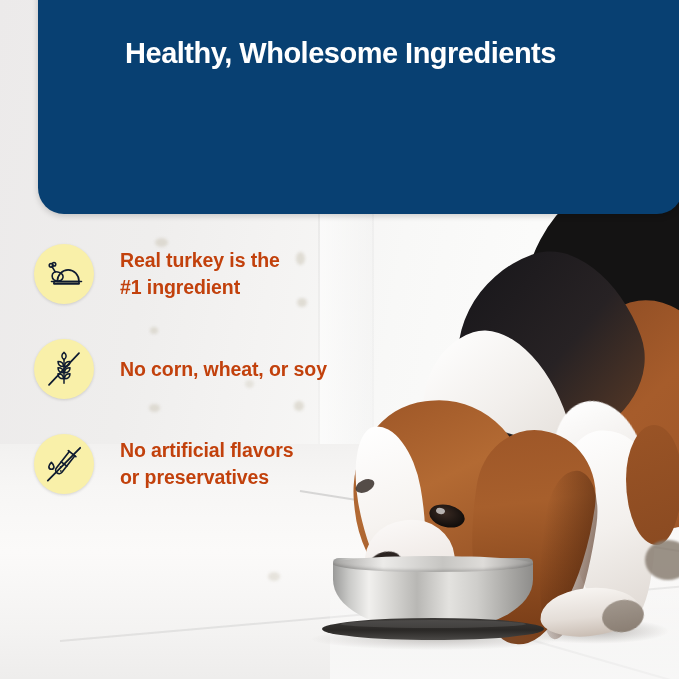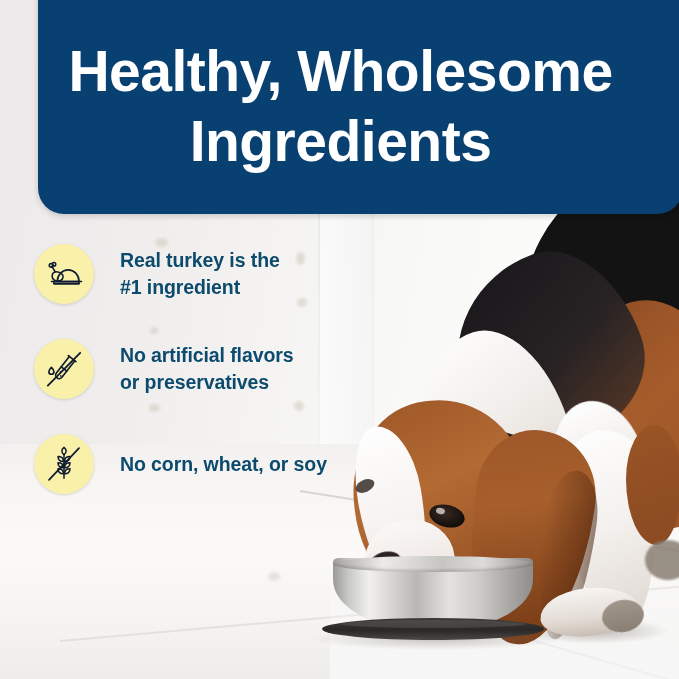--- a/index.html
+++ b/index.html
@@ -339,21 +339,21 @@
     background: #084072;
     border-radius: 0 0 26px 26px;
     box-shadow: 0 2px 6px rgba(0,0,0,.18);
   }
   .banner-title {
     position: absolute;
     left: 0; top: 62px;
     width: 605px;
     text-align: center;
     color: #ffffff;
-    font-size: 57px;
+    font-size: 29px;
     font-weight: bold;
     line-height: 1.23;
     letter-spacing: -0.5px;
   }
 
   
   .features {
     position: absolute;
     left: 34px; top: 243px;
     width: 400px;
@@ -373,21 +373,21 @@
     border-radius: 50%;
     background: #f9f0a9;
     box-shadow: 0 1px 3px rgba(0,0,0,.14);
     display: flex;
     align-items: center;
     justify-content: center;
   }
   .feature-icon svg { display: block; overflow: visible; }
   .feature-text {
     margin-left: 26px;
-    color: #0c4a6e;
+    color: #c2410c;
     font-size: 19.5px;
     font-weight: bold;
     line-height: 1.38;
     letter-spacing: -0.1px;
     white-space: pre-line;
   }
 </style>
 </head>
 <body>
 
@@ -470,55 +470,55 @@
           <path d="M12 35.6h30"></path>
         </svg>
       </div>
       <div class="feature-text">Real turkey is the
 #1 ingredient</div>
     </div>
 
 
     <div class="feature">
       <div class="feature-icon">
+        <svg width="40" height="40" viewBox="0 0 48 48" fill="none" stroke="#0f1b30" stroke-width="1.8" stroke-linecap="round" stroke-linejoin="round">
+
+          <path d="M24 41V12"></path>
+
+          <path d="M24 13c-3.4-2.4-3.4-6.6 0-9 3.4 2.4 3.4 6.6 0 9z"></path>
+
+          <path d="M23.4 21c-4.2 0-6.6-2.6-6.6-6 4.2 0 6.6 2.6 6.6 6z"></path>
+          <path d="M23.4 28.4c-4.2 0-6.6-2.6-6.6-6 4.2 0 6.6 2.6 6.6 6z"></path>
+          <path d="M23.4 35.8c-4.2 0-6.6-2.6-6.6-6 4.2 0 6.6 2.6 6.6 6z"></path>
+
+          <path d="M24.6 21c4.2 0 6.6-2.6 6.6-6-4.2 0-6.6 2.6-6.6 6z"></path>
+          <path d="M24.6 28.4c4.2 0 6.6-2.6 6.6-6-4.2 0-6.6 2.6-6.6 6z"></path>
+          <path d="M24.6 35.8c4.2 0 6.6-2.6 6.6-6-4.2 0-6.6 2.6-6.6 6z"></path>
+
+          <path d="M6 43 42 5" stroke-width="2.1"></path>
+        </svg>
+      </div>
+      <div class="feature-text">No corn, wheat, or soy</div>
+    </div>
+
+    <div class="feature">
+      <div class="feature-icon">
         <svg width="42" height="42" viewBox="0 0 48 48" fill="none" stroke="#0f1b30" stroke-width="1.9" stroke-linecap="round" stroke-linejoin="round">
 
           <g transform="rotate(38 24 24)">
             <path d="M18.5 9h11"></path>
             <path d="M20 9v24a4 4 0 0 0 8 0V9"></path>
             <path d="M20 24h8"></path>
             <circle cx="23" cy="29" r="1" fill="#0f1b30" stroke="none"></circle>
             <circle cx="26" cy="32.5" r="1" fill="#0f1b30" stroke="none"></circle>
           </g>
 
           <path d="M12.5 27c0 1.7-1.3 3-2.9 3S6.7 28.7 6.7 27c0-1.8 2.9-4.8 2.9-4.8S12.5 25.2 12.5 27z"></path>
 
           <path d="M5.5 43 42.5 5.5" stroke-width="2.1"></path>
         </svg>
       </div>
       <div class="feature-text">No artificial flavors
 or preservatives</div>
     </div>
 
-    <div class="feature">
-      <div class="feature-icon">
-        <svg width="40" height="40" viewBox="0 0 48 48" fill="none" stroke="#0f1b30" stroke-width="1.8" stroke-linecap="round" stroke-linejoin="round">
-
-          <path d="M24 41V12"></path>
-
-          <path d="M24 13c-3.4-2.4-3.4-6.6 0-9 3.4 2.4 3.4 6.6 0 9z"></path>
-
-          <path d="M23.4 21c-4.2 0-6.6-2.6-6.6-6 4.2 0 6.6 2.6 6.6 6z"></path>
-          <path d="M23.4 28.4c-4.2 0-6.6-2.6-6.6-6 4.2 0 6.6 2.6 6.6 6z"></path>
-          <path d="M23.4 35.8c-4.2 0-6.6-2.6-6.6-6 4.2 0 6.6 2.6 6.6 6z"></path>
-
-          <path d="M24.6 21c4.2 0 6.6-2.6 6.6-6-4.2 0-6.6 2.6-6.6 6z"></path>
-          <path d="M24.6 28.4c4.2 0 6.6-2.6 6.6-6-4.2 0-6.6 2.6-6.6 6z"></path>
-          <path d="M24.6 35.8c4.2 0 6.6-2.6 6.6-6-4.2 0-6.6 2.6-6.6 6z"></path>
-
-          <path d="M6 43 42 5" stroke-width="2.1"></path>
-        </svg>
-      </div>
-      <div class="feature-text">No corn, wheat, or soy</div>
-    </div>
-
   </div>
 </div>
 
 </body></html>

